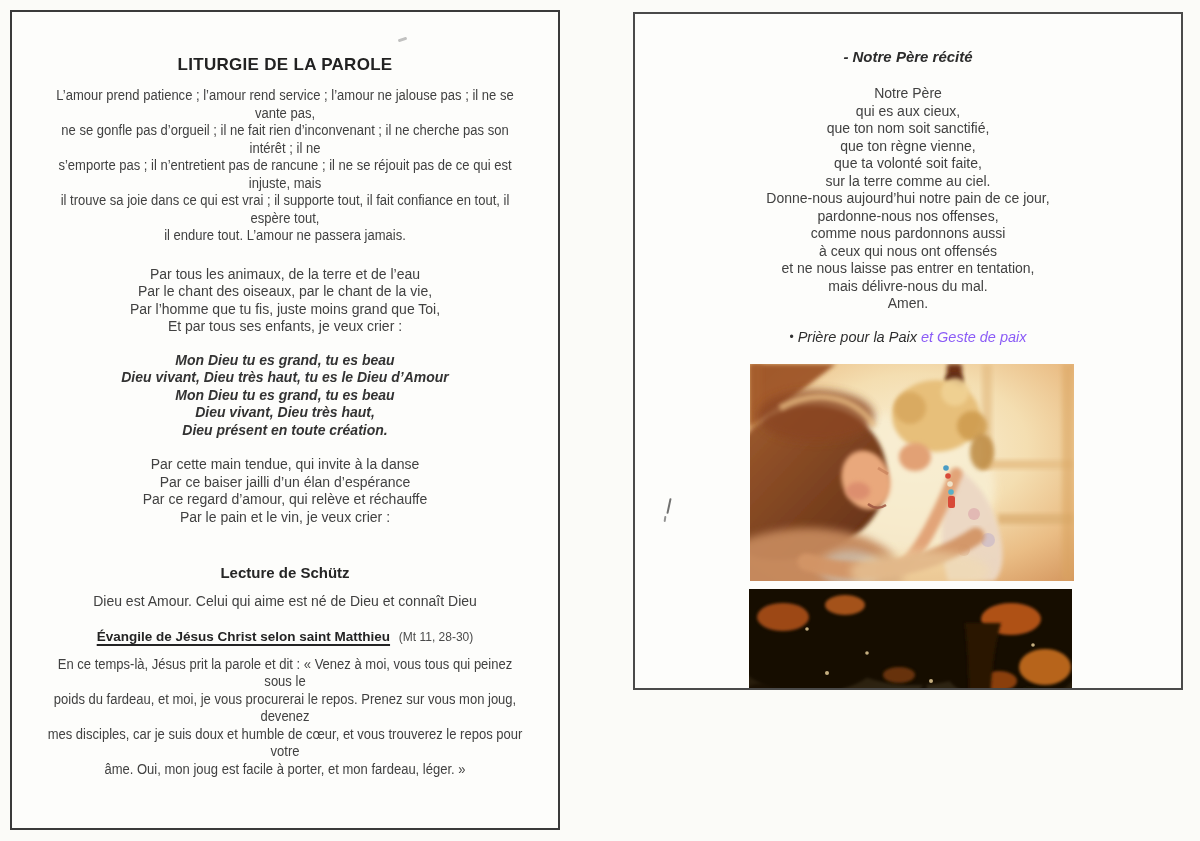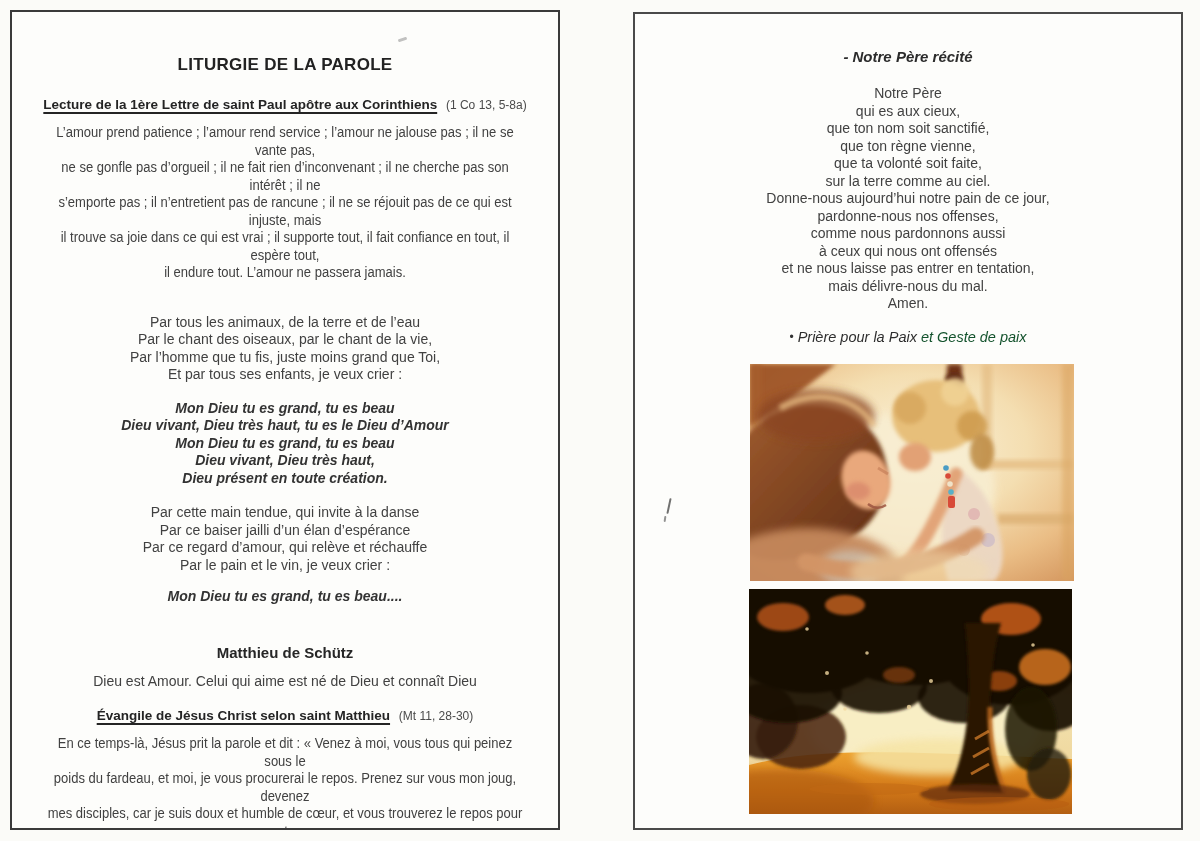--- a/index.html
+++ b/index.html
@@ -7,70 +7,66 @@
     width:1200px;height:841px;position:relative;overflow:hidden;
     background:#fbfbf8;
     font-family:"Liberation Sans","DejaVu Sans",sans-serif;
     color:#414141;
   }
   .page{
     position:absolute;background:#fdfdfb;box-sizing:border-box;
     overflow:hidden;
   }
   #page-left{left:10px;top:10px;width:550px;height:820px;border:2px solid #3a3a3a;padding:0 17px;}
-  #page-right{left:633px;top:12px;width:550px;height:818px;border:2px solid #4a4a4a;padding:0 17px;}
+  #page-right{left:633px;top:12px;width:550px;height:678px;border:2px solid #4a4a4a;padding:0 17px;}
   .center{text-align:center;}
   .lines{white-space:pre-line;}
   .body-txt{font-size:14px;line-height:17.5px;}
   .squeeze{transform:scaleX(0.93);transform-origin:50% 0;}
   .title{
     margin-top:43px;font-size:17px;font-weight:700;color:#222;
     letter-spacing:.3px;
   }
   .sec-head{font-size:15px;font-weight:700;color:#262626;}
   .read-head{margin-top:22px;font-size:13.5px;white-space:nowrap;}
   .read-head .hd{
     font-weight:700;color:#242424;text-decoration:underline;
     text-decoration-thickness:1.5px;text-underline-offset:3px;
   }
   .read-head .ref{font-weight:400;font-size:12px;color:#4a4a4a;margin-left:5px;}
   .lect-body{margin-top:12px;}
   .psaume-head{margin-top:22px;}
-  .stanza1{margin-top:32px;}
+  .stanza1{margin-top:21px;}
   .refrain{font-weight:700;font-style:italic;color:#333;}
   .stanza2{margin-top:17px;}
   .alleluia-head{margin-top:38px;}
   .alleluia-body{margin-top:1px;}
   .evang-head{margin-top:18px;}
   .evang-body{margin-top:12px;}
   .np-head{margin-top:34px;font-size:15px;font-style:italic;font-weight:600;color:#2b2b2b;}
   .np-body{margin-top:20px;}
   .paix-line{margin-top:16px;font-size:14.5px;font-style:italic;}
   .paix-line .bullet{font-style:normal;font-size:12px;vertical-align:1px;margin-right:4px;color:#333;}
   .paix-line .b{font-weight:400;color:#2e2e2e;}
-  .paix-line .r{font-weight:400;color:#14532d;}
+  .paix-line .r{font-weight:400;color:#8b5cf6;}
   figure{margin:0;position:absolute;line-height:0;}
   #photo-mother-child{left:115px;top:350px;}
   #photo-sunset-tree{left:114px;top:575px;}
   .artifact{position:absolute;background:#4d4d4d;border-radius:1px;}
   #artifact-1{left:668px;top:498px;width:2px;height:16px;transform:rotate(12deg);opacity:.8;}
   #artifact-2{left:664px;top:516px;width:2px;height:6px;transform:rotate(8deg);opacity:.6;}
   #artifact-3{left:398px;top:38px;width:9px;height:3px;transform:rotate(-18deg);opacity:.45;background:#777;}
 </style>
 </head>
 <body>
 
 <section class="page" id="page-left">
 
   <h1 class="title center">LITURGIE DE LA PAROLE</h1>
 
-  <div class="read-head center">
-    <span class="hd">Lecture de la 1ère Lettre de saint Paul apôtre aux Corinthiens</span>
-    <span class="ref">(1 Co 13, 5-8a)</span>
-  </div>
 
   <p class="lect-body body-txt lines center squeeze">L’amour prend patience ; l’amour rend service ; l’amour ne jalouse pas ; il ne se vante pas,
 ne se gonfle pas d’orgueil ;  il ne fait rien d’inconvenant ; il ne cherche pas son intérêt ; il ne
 s’emporte pas ; il n’entretient pas de rancune ;  il ne se réjouit pas de ce qui est injuste, mais
 il trouve sa joie dans ce qui est vrai ; il supporte tout, il fait confiance en tout, il espère tout,
 il endure tout. L’amour ne passera jamais.</p>
 
 
   <p class="stanza1 body-txt lines center">Par tous les animaux, de la terre et de l’eau
 Par le chant des oiseaux, par le chant de la vie,
@@ -81,23 +77,22 @@
 Dieu vivant, Dieu très haut, tu es le Dieu d’Amour
 Mon Dieu tu es grand, tu es beau
 Dieu vivant, Dieu très haut,
 Dieu présent en toute création.</p>
 
   <p class="stanza2 body-txt lines center">Par cette main tendue, qui invite à la danse
 Par ce baiser jailli d’un élan d’espérance
 Par ce regard d’amour, qui relève et réchauffe
 Par le pain et le vin, je veux crier :</p>
 
-  <p class="refrain body-txt center" style="margin:0">Mon Dieu tu es grand, tu es beau....</p>
-
-  <h2 class="alleluia-head sec-head center">Matthieu de Schütz</h2>
+
+  <h2 class="alleluia-head sec-head center">Lecture de Schütz</h2>
 
   <p class="alleluia-body body-txt center" style="margin-bottom:0">Dieu est Amour. Celui qui aime est né de Dieu et connaît Dieu</p>
 
   <div class="read-head evang-head center">
     <span class="hd">Évangile de Jésus Christ selon saint Matthieu</span>
     <span class="ref">(Mt 11, 28-30)</span>
   </div>
 
   <p class="evang-body body-txt lines center squeeze">En ce temps-là, Jésus prit la parole et dit : « Venez à moi, vous tous qui peinez sous le
 poids du fardeau, et moi, je vous procurerai le repos. Prenez sur vous mon joug, devenez

